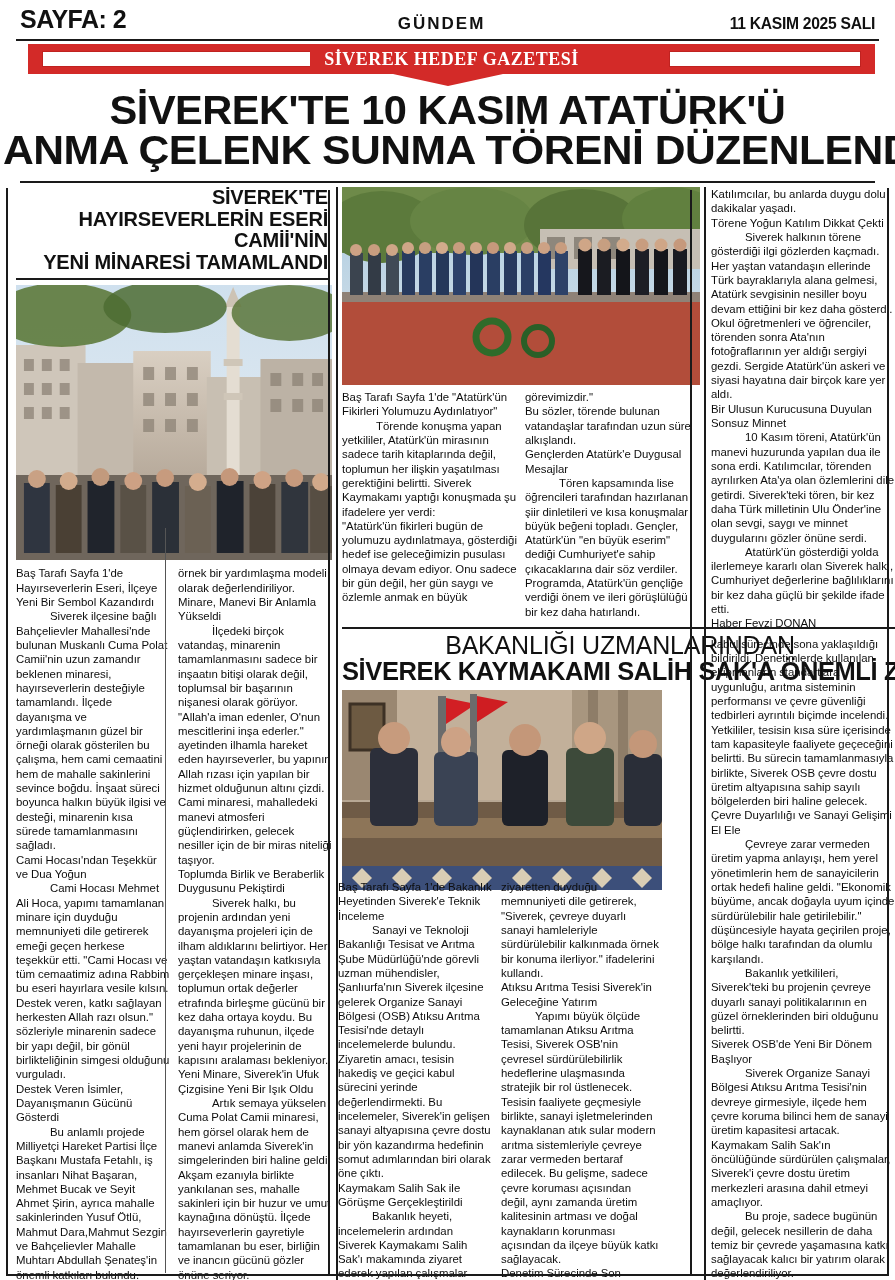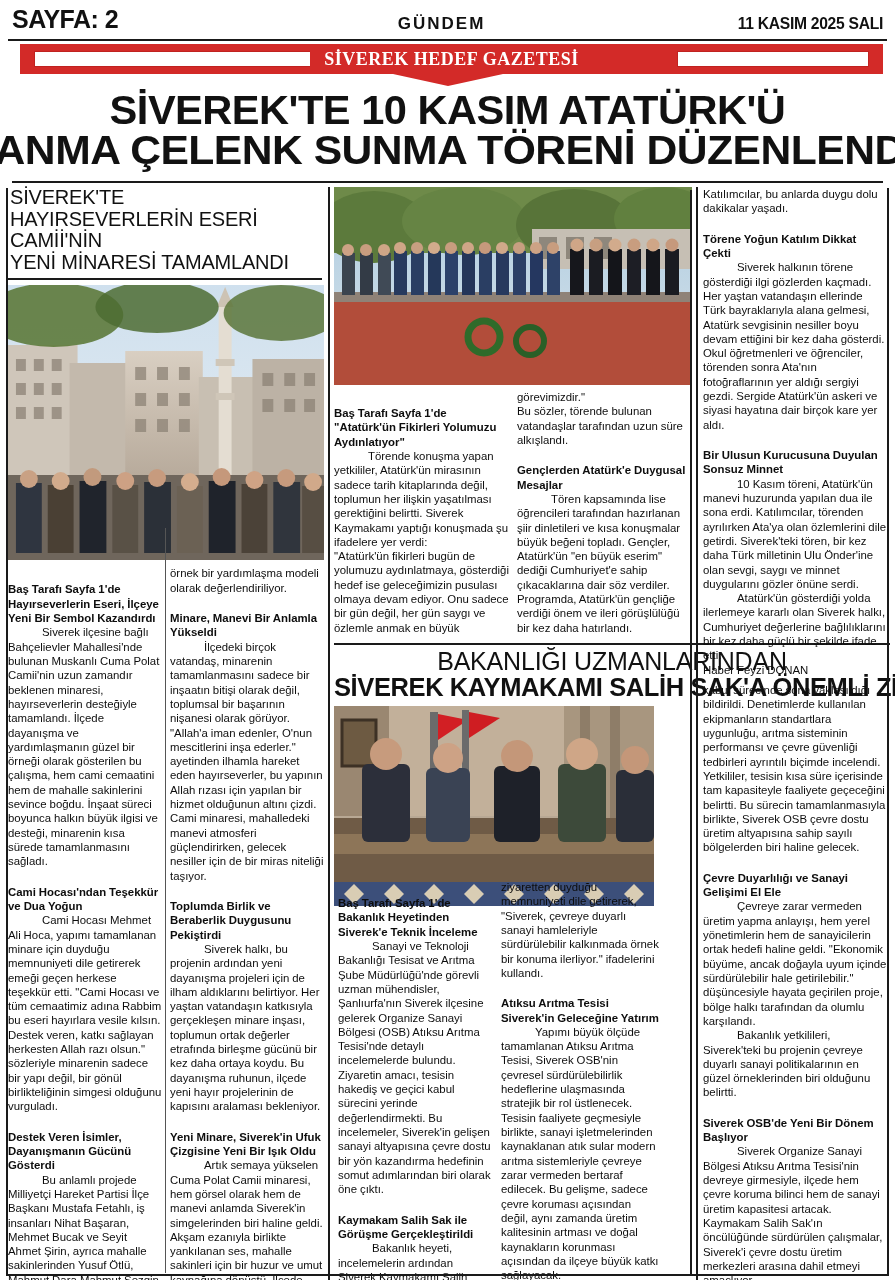--- a/index.html
+++ b/index.html
@@ -11,21 +11,21 @@
   body {
     width: 895px; height: 1280px;
     font-family: "Liberation Sans", sans-serif;
     color: #111;
     overflow: hidden;
     position: relative;
   }
   .page {
     width: 895px; height: 1280px;
     position: relative;
-    padding: 0 8px;
+    padding: 0 16px;
   }
 
   
   .masthead {
     display: flex;
     align-items: flex-end;
     justify-content: space-between;
     padding: 6px 4px 4px 4px;
     height: 36px;
   }
@@ -160,22 +160,22 @@
   
   .sub-headline-box {
     border: 2px solid #1a1a1a;
     border-top: none;
     border-left: none;
     border-right: none;
     padding: 0 2px 5px 2px;
     margin-right: 2px;
   }
   .sub-headline {
-    text-align: left;
-    font-weight: normal;
+    text-align: right;
+    font-weight: bold;
     font-size: 20px;
     line-height: 1.08;
     letter-spacing: -0.2px;
   }
   .sub-headline .s1 { display:block; }
   .sub-headline .s2 { display:block; }
   .sub-headline .s3 { display:block; }
 
   .photo {
     width: 100%;
@@ -197,21 +197,21 @@
 
   .art {
     font-size: 11.4px;
     line-height: 1.255;
     text-align: left;
     color: #0d0d0d;
     hyphens: auto;
     word-spacing: -0.2px;
   }
   .art p { margin: 0; }
-  .art .kicker { font-weight: bold; margin-top: 16px; }
+  .art .kicker { font-weight: normal; }
   .art .indent { text-indent: 34px; }
   .art b { font-weight: normal; }
 
   
   .mid-photo-top { height: 198px; }
   .mid-two-col {
     display: flex;
     gap: 8px;
     margin-top: 5px;
   }

